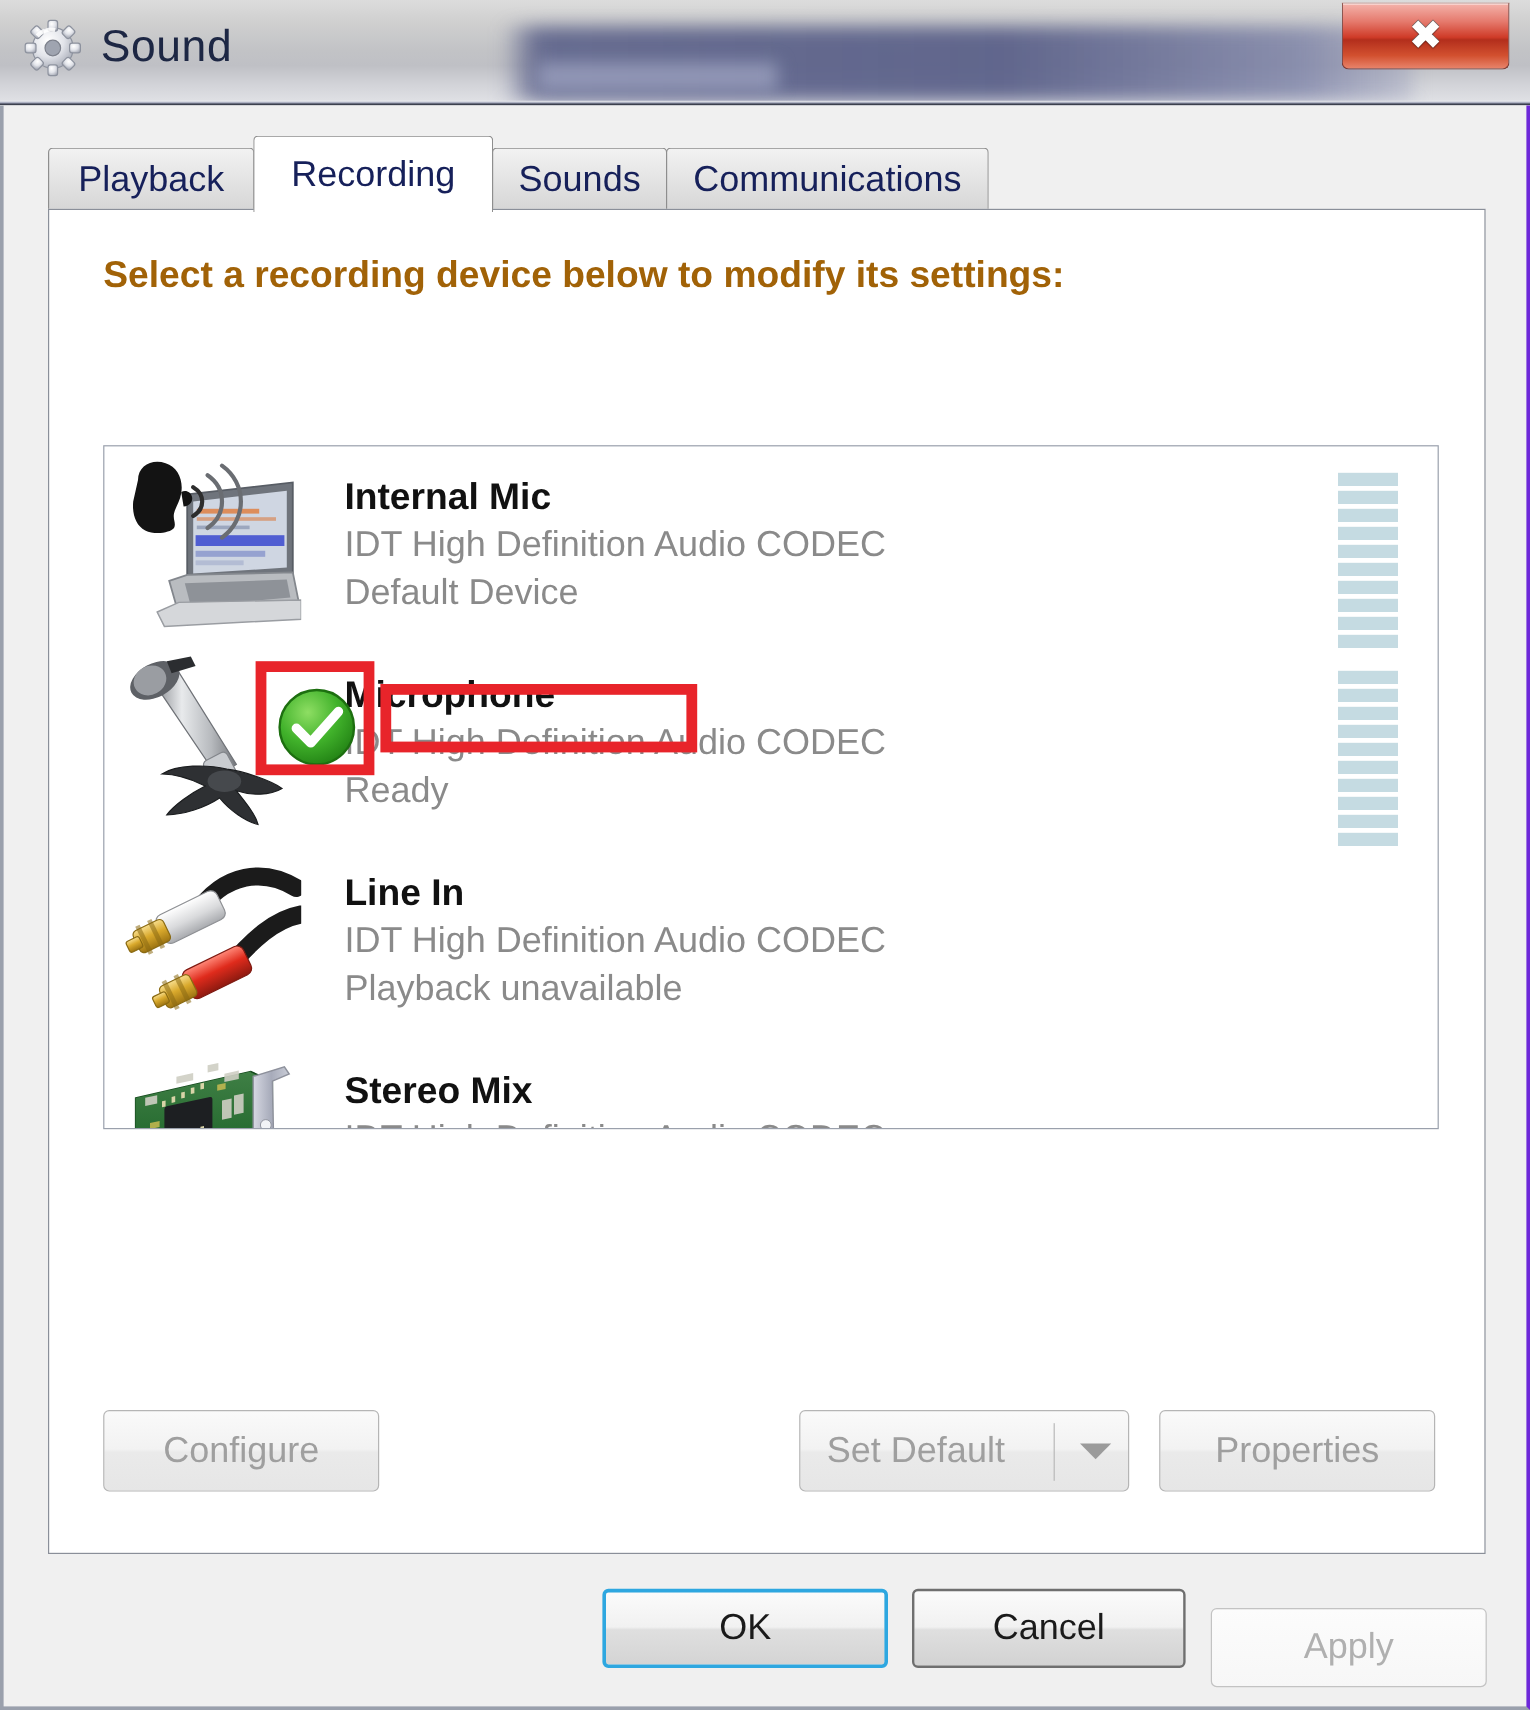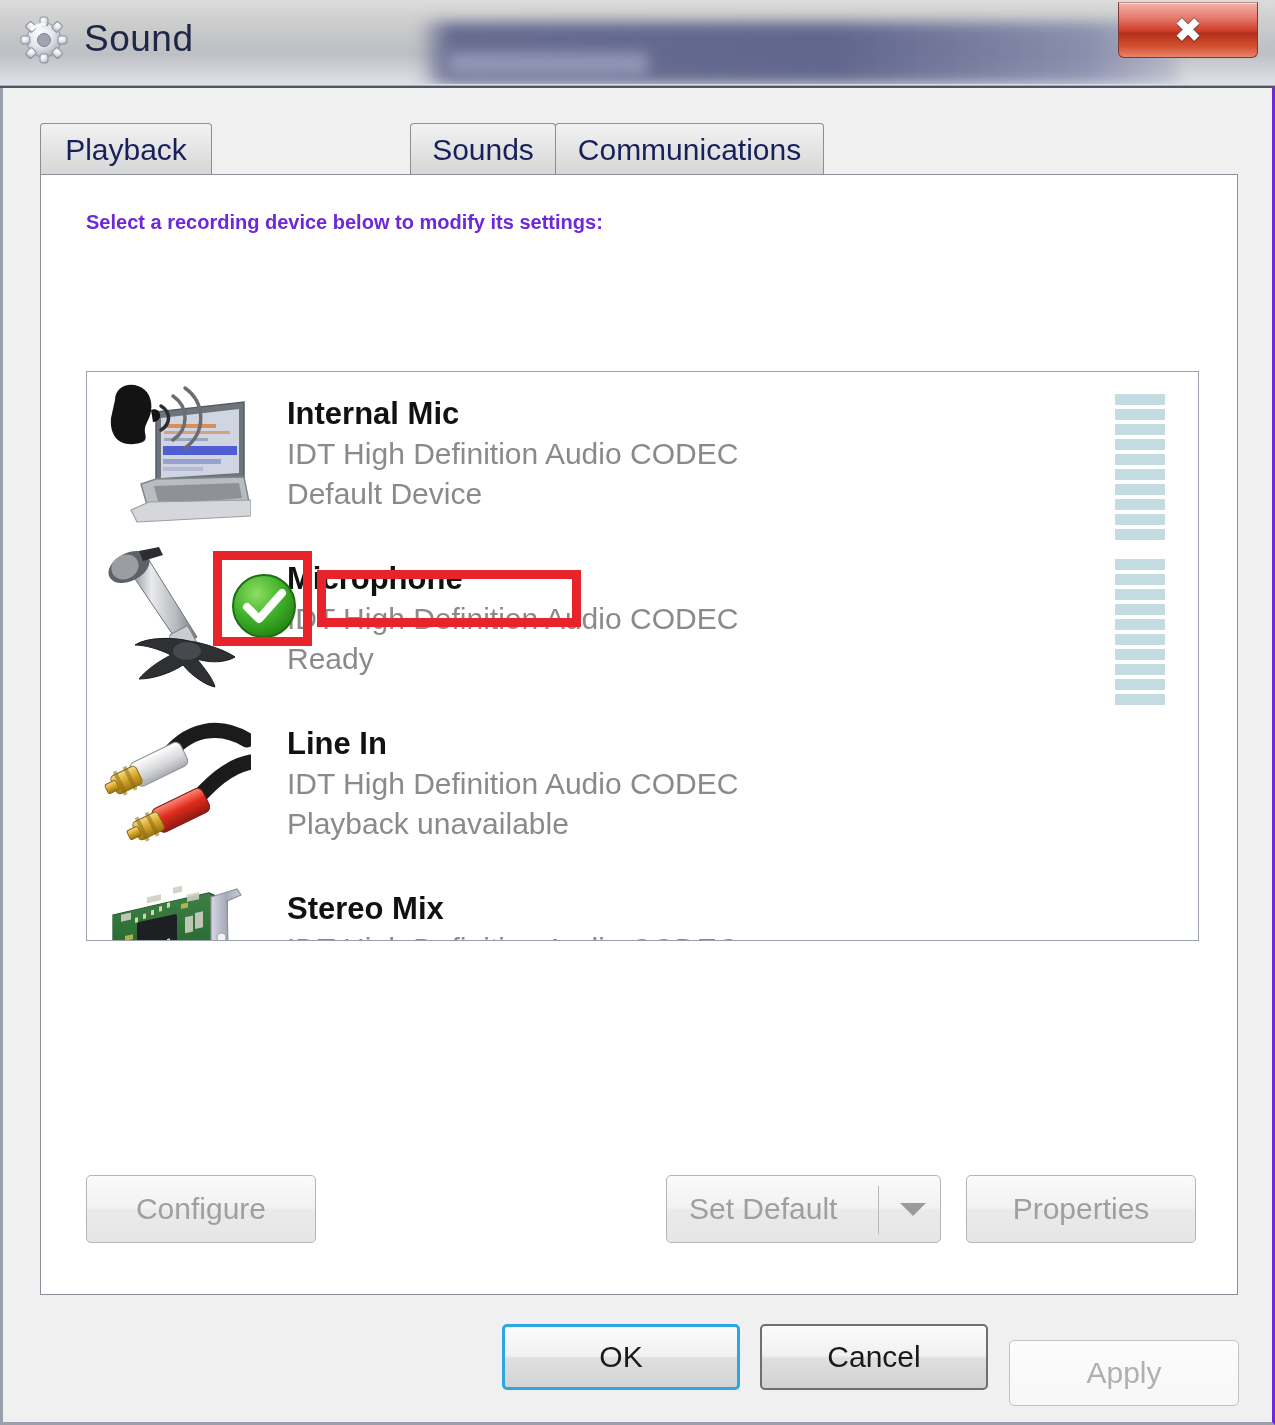--- a/index.html
+++ b/index.html
@@ -133,23 +133,23 @@
     position: absolute;
     left: 37px; top: 86px;
     width: 1198px; height: 1121px;
     background: #ffffff;
     border: 1px solid #8a8f99;
   }
 
   #panel-heading {
     position: absolute;
     left: 45px; top: 36px;
-    font-size: 20px;
+    font-size: 31px;
     font-weight: bold;
-    color: #6d28d9;
+    color: #a16207;
     white-space: nowrap;
   }
 
   
   #device-list {
     position: absolute;
     left: 45px; top: 196px;
     width: 1113px; height: 570px;
     background: #ffffff;
     border: 1px solid #9aa0ac;
@@ -326,20 +326,23 @@
 
     <div id="titlebar-bottom-edge"></div>
   </div>
 
   <div id="dialog-body">
 
     <div id="tabstrip">
       <div class="tab" style="left:0px;width:172px;">
         <span>Playback</span>
       </div>
+      <div class="tab active" style="left:171px;width:200px;">
+        <span>Recording</span>
+      </div>
       <div class="tab" style="left:370px;width:146px;">
         <span>Sounds</span>
       </div>
       <div class="tab" style="left:515px;width:269px;">
         <span>Communications</span>
       </div>
     </div>
 
     <div id="tabpanel">
 

